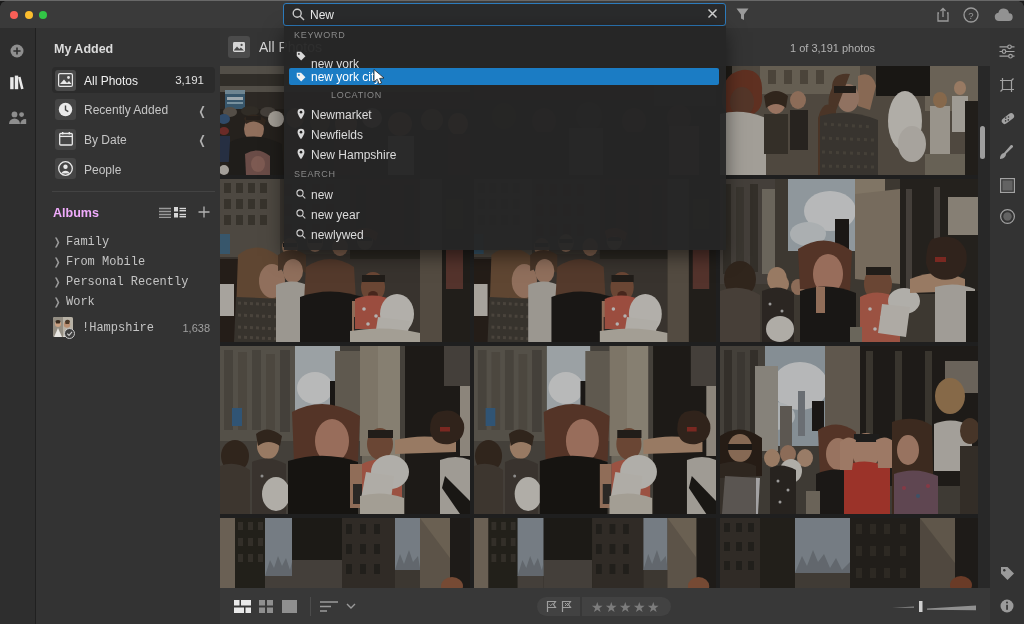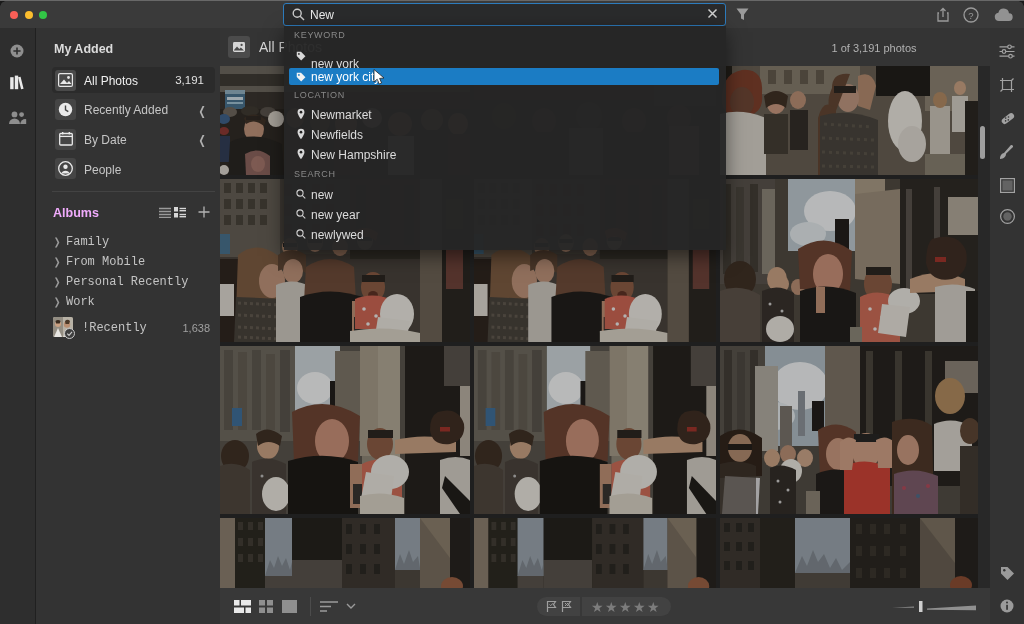--- a/index.html
+++ b/index.html
@@ -163,33 +163,33 @@
         <path d="M1 20 L5 11 L9 20 Z" fill="#e8e6e2"></path>
         <path d="M10 20 L14 11.5 L18.5 20 Z" fill="#ddd8d0"></path>
         <path d="M12 4 a3.5 3.5 0 0 1 5 0 l-1 3 h-3.5 Z" fill="#4a3828"></path>
         <path d="M2.5 4 a3.4 3.4 0 0 1 5 0 l-0.8 2.6 h-3.6 Z" fill="#3a2c20"></path>
       </svg>
     </div>
     <svg class="abs" style="left:28px; top:300px;" width="11" height="11" viewBox="0 0 11 11">
       <circle cx="5.5" cy="5.5" r="5" fill="#3d3d3d" stroke="#c9c9c9" stroke-width="1"></circle>
       <path d="M3.2 5.6 L5 7.3 L8 3.9" stroke="#c9c9c9" stroke-width="1.2" fill="none"></path>
     </svg>
-    <div class="abs albitem" style="left:46px; top:293px;">!Recently</div>
+    <div class="abs albitem" style="left:46px; top:293px;">!Hampshire</div>
     <div class="abs" style="left:124px; top:294px; width:50px; text-align:right; font-size:11px; color:#a0a0a0;">1,638</div>
   </div>
 
   <div id="gridheader" class="abs">
     <div class="abs" style="left:8px; top:8px; width:22px; height:22px; background:#4b4b4b; border-radius:3px;"></div>
     <svg class="abs" style="left:13px; top:14px;" width="12" height="10" viewBox="0 0 12 10">
       <rect x="0" y="0" width="12" height="10" rx="1.4" fill="#d6d6d6"></rect>
       <circle cx="8.6" cy="2.9" r="1.1" fill="#4b4b4b"></circle>
       <path d="M1 8 L4 4.5 L6.3 7 L7.8 5.6 L11 8.6 L1 8.6 Z" fill="#4b4b4b"></path>
     </svg>
     <div class="abs" style="left:39px; top:11px; font-size:14px; color:#d6d6d6;">All Photos</div>
-    <div class="abs" style="left:570px; top:13.5px; width:168px; text-align:center; font-size:11px; color:#b2b2b2;">1 of 3,191 photos</div>
+    <div class="abs" style="left:570px; top:13.5px; width:168px; text-align:left; font-size:11px; color:#b2b2b2;">1 of 3,191 photos</div>
   </div>
 
   <div id="gridbg" class="abs"></div>
   <div class="abs" style="left:978px; top:66px; width:12px; height:522px; background:#282828;"></div>
   <div id="photos">
 <div class="ph" style="left:220px; top:66px; width:250px; height:109px;">
         <svg width="250" height="109" viewBox="0 0 250 109" preserveAspectRatio="none">
 <rect width="250" height="109" fill="#35312c"></rect>
 <rect x="0" y="0" width="250" height="26" fill="#6a665e"></rect>
 <rect x="0" y="8" width="250" height="12" fill="#3a3732"></rect>
@@ -883,21 +883,21 @@
     <div class="abs" id="bluerow"></div>
     <svg class="abs" style="left:12px; top:46px;" width="10" height="10" viewBox="0 0 11 11">
       <path d="M0.8 0.8 H5.5 L10.4 5.7 L5.7 10.4 L0.8 5.5 Z" fill="#f2f2f2"></path>
       <circle cx="3.2" cy="3.2" r="1" fill="#1b7cc4"></circle>
     </svg>
     <div class="abs dditem" style="top:43.5px; color:#ffffff;">new york city</div>
     <svg class="abs" style="left:89px; top:43px;" width="12" height="17" viewBox="0 0 12 17">
       <path d="M1 0.5 L1 13 L4.2 10.2 L6.2 15 L8.6 14 L6.6 9.4 L11 9 Z" fill="#ffffff" stroke="#222222" stroke-width="0.8"></path>
     </svg>
 
-    <div class="abs ddhead" style="top:63.5px;">LOCATION</div>
+    <div class="abs ddhead" style="top:63.5px;margin-left:37px;">LOCATION</div>
     <svg class="abs" style="left:13px; top:82px;" width="8" height="12" viewBox="0 0 9 13">
       <path d="M4.5 0.6 a3.9 3.9 0 0 1 3.9 3.9 c0 2.6 -3.9 7.9 -3.9 7.9 s-3.9 -5.3 -3.9 -7.9 a3.9 3.9 0 0 1 3.9 -3.9 Z" fill="#d8d8d8"></path>
       <circle cx="4.5" cy="4.4" r="1.5" fill="#252525"></circle>
     </svg>
     <div class="abs dditem" style="top:82px;">Newmarket</div>
     <svg class="abs" style="left:13px; top:102px;" width="8" height="12" viewBox="0 0 9 13">
       <path d="M4.5 0.6 a3.9 3.9 0 0 1 3.9 3.9 c0 2.6 -3.9 7.9 -3.9 7.9 s-3.9 -5.3 -3.9 -7.9 a3.9 3.9 0 0 1 3.9 -3.9 Z" fill="#d8d8d8"></path>
       <circle cx="4.5" cy="4.4" r="1.5" fill="#252525"></circle>
     </svg>
     <div class="abs dditem" style="top:102px;">Newfields</div>

